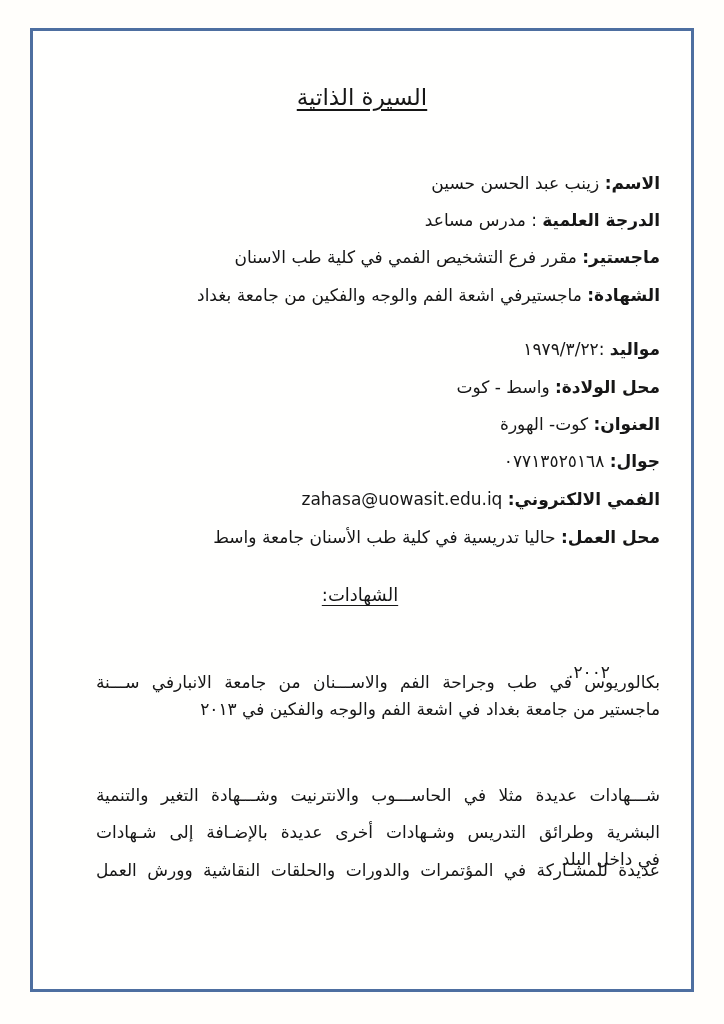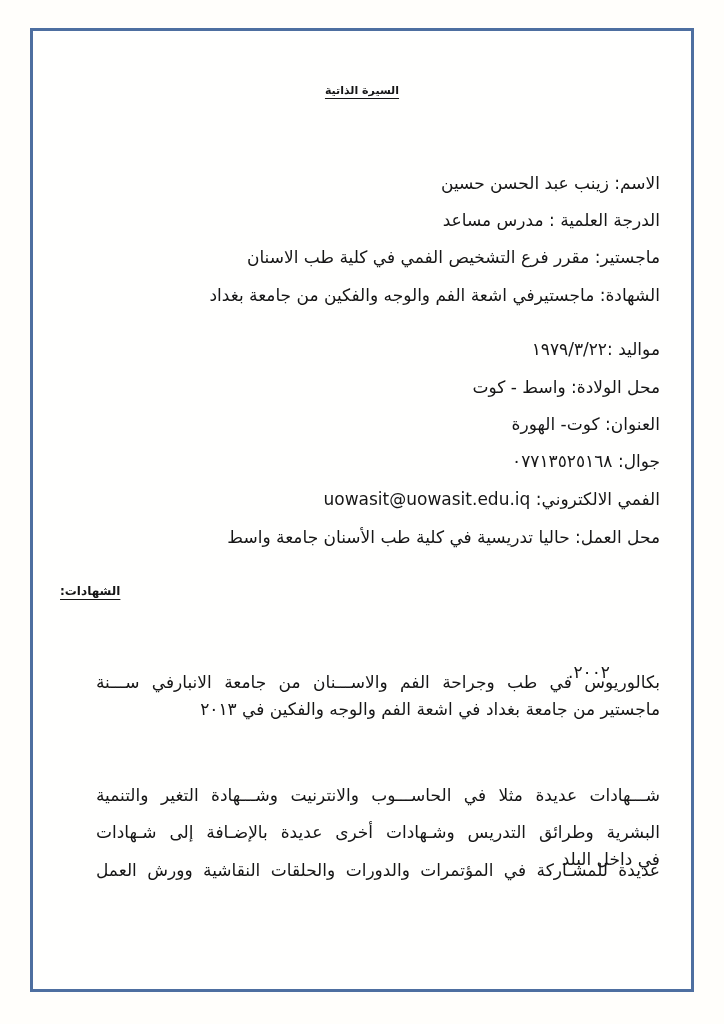--- a/index.html
+++ b/index.html
@@ -23,39 +23,39 @@
     height: 958px;
     border: 3px solid #4e6fa0;
     background: #fffffe;
   }
   .doc-title {
     position: absolute;
     left: 0;
     right: 0;
     top: 84px;
     text-align: center;
-    font-size: 11px;
-    font-weight: bold;
+    font-size: 23px;
+    font-weight: normal;
     direction: rtl;
   }
   .doc-title span {
     text-decoration: underline;
     text-underline-offset: 4px;
   }
   .line {
     position: absolute;
     left: 60px;
     right: 64px;
     direction: rtl;
     text-align: right;
     font-size: 17px;
     line-height: 26px;
     white-space: nowrap;
   }
-  .line .lbl { font-weight: normal; }
+  .line .lbl { font-weight: bold; }
   .line .val { font-weight: normal; }
   .line .val-bold { font-weight: normal; }
   .cert-line {
     position: absolute;
     left: 96px;
     right: 64px;
     direction: rtl;
     text-align: right;
     font-size: 17px;
     line-height: 26px;
@@ -65,23 +65,23 @@
     text-align-last: justify;
     white-space: normal;
     margin-top: 48px;
   }
   .indent-r { padding-right: 50px; }
   .heading {
     position: absolute;
     left: 60px;
     right: 64px;
     direction: rtl;
-    text-align: left;
-    font-size: 12px;
-    font-weight: bold;
+    text-align: center;
+    font-size: 18px;
+    font-weight: normal;
   }
   .heading span {
     text-decoration: underline;
     text-underline-offset: 4px;
   }
 </style>
 </head>
 <body>
 
 <div class="page-frame"></div>
@@ -109,21 +109,21 @@
 <div class="line" style="top:374px">
   <span class="lbl">محل الولادة:</span><span class="val"> واسط - كوت</span>
 </div>
 <div class="line" style="top:411px">
   <span class="lbl">العنوان:</span><span class="val"> كوت- الهورة</span>
 </div>
 <div class="line" style="top:448px">
   <span class="lbl">جوال:</span><span class="val"> ٠٧٧١٣٥٢٥١٦٨</span>
 </div>
 <div class="line" style="top:486px">
-  <span class="lbl">الفمي الالكتروني:</span><span class="val"> uowasit@uowasit.edu.iq</span>
+  <span class="lbl">الفمي الالكتروني:</span><span class="val"> zahasa@uowasit.edu.iq</span>
 </div>
 <div class="line" style="top:524px">
   <span class="lbl">محل العمل:</span><span class="val"> حاليا تدريسية في كلية طب الأسنان جامعة واسط</span>
 </div>
 
 <div class="heading" style="top:584px">
   <span>الشهادات:</span>
 </div>
 
 <div class="cert-line just" style="top:621px">بكالوريوس   في طب وجراحة الفم والاســـنان من جامعة الانبارفي ســـنة</div>

